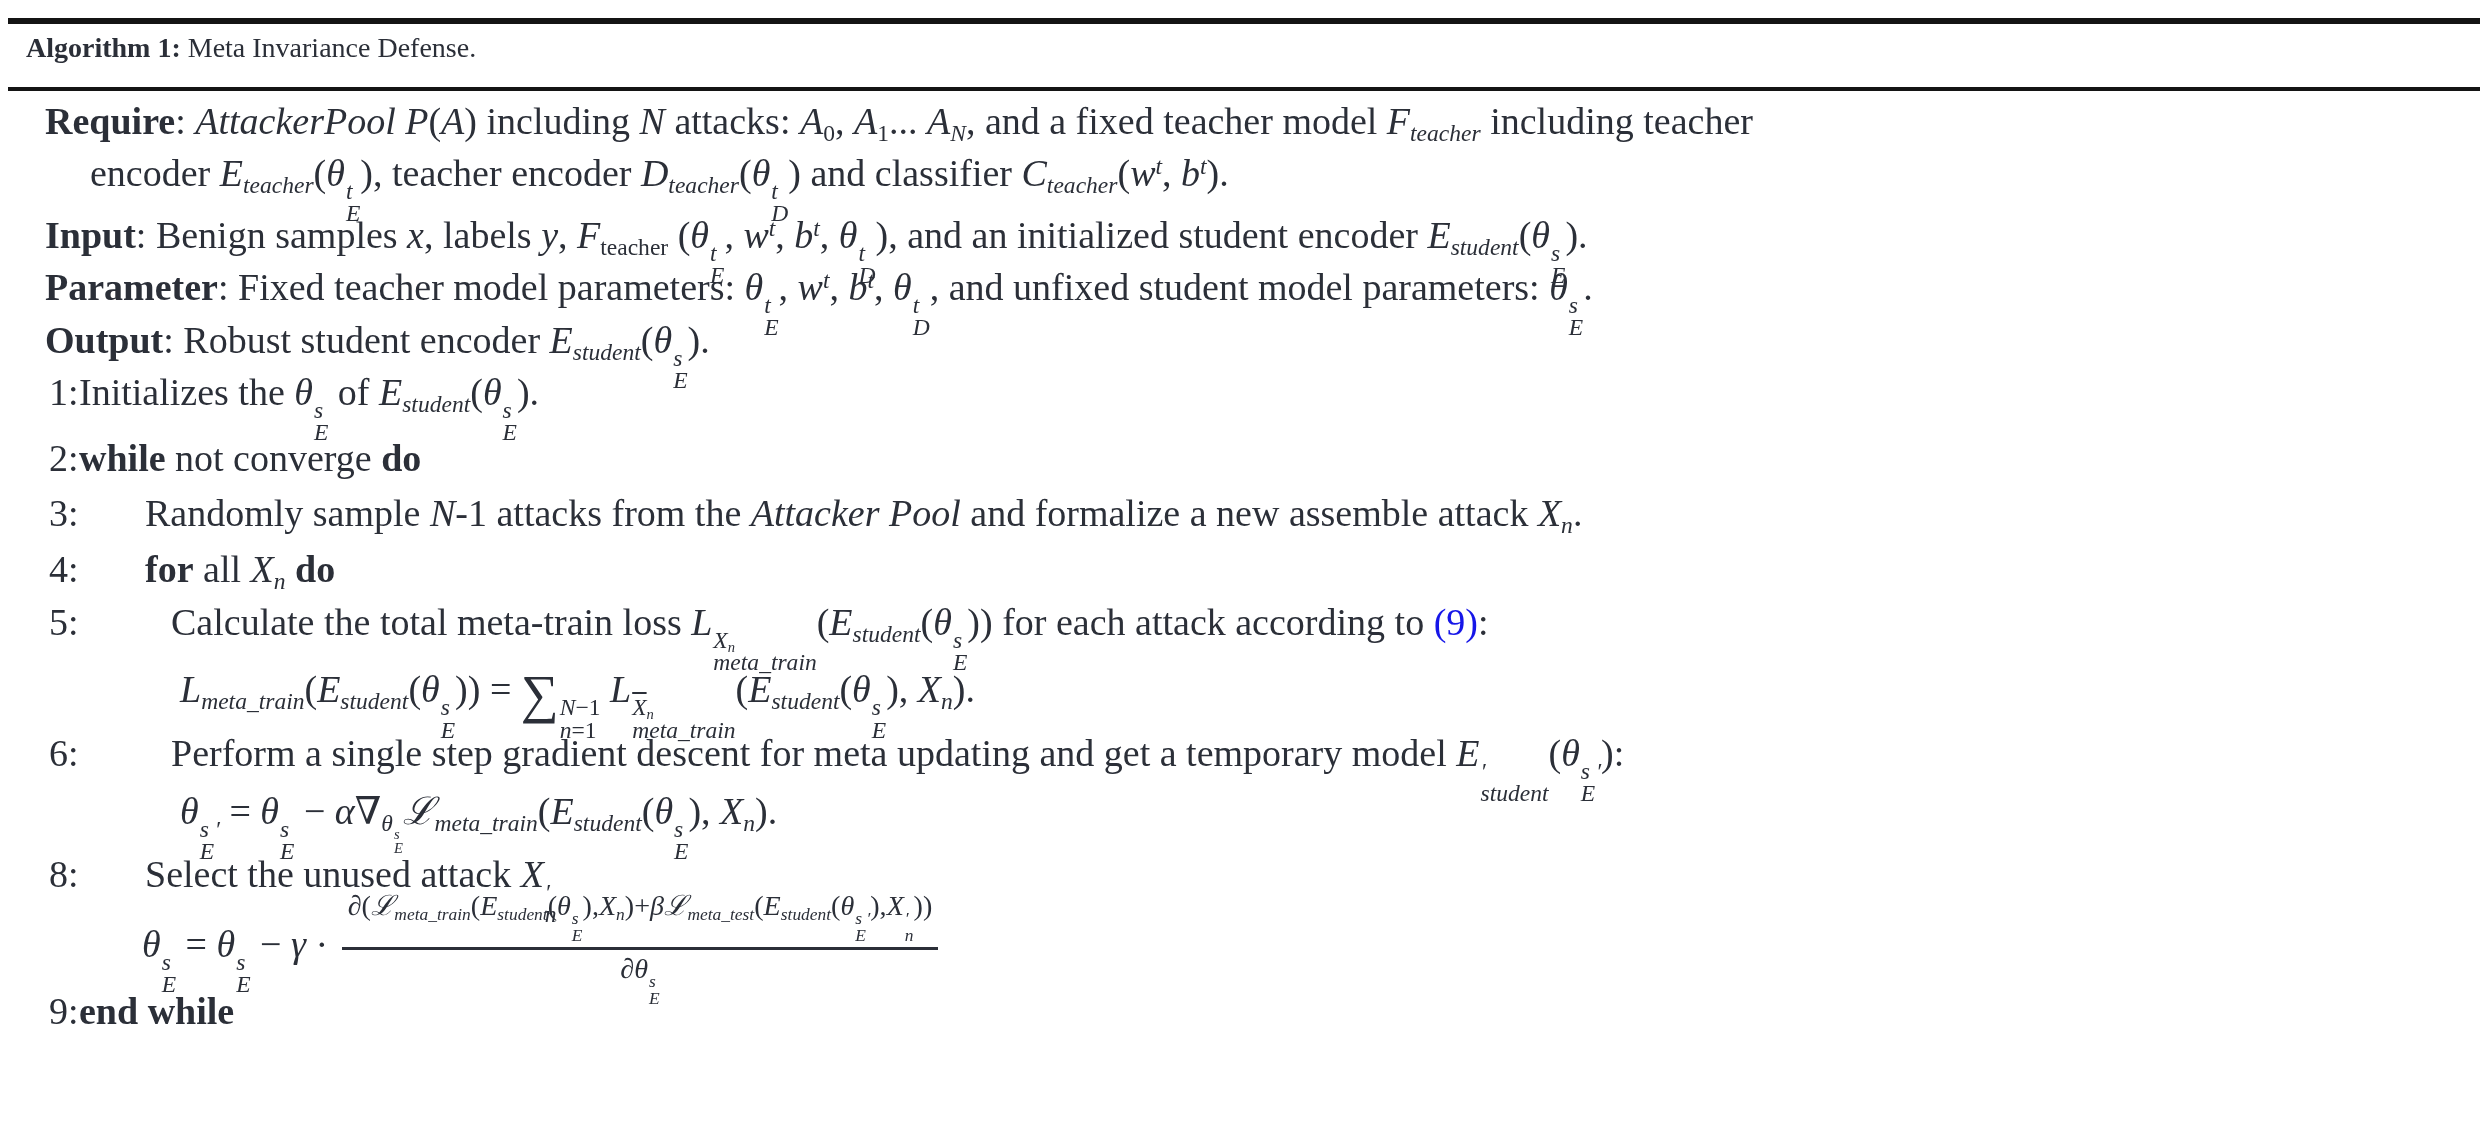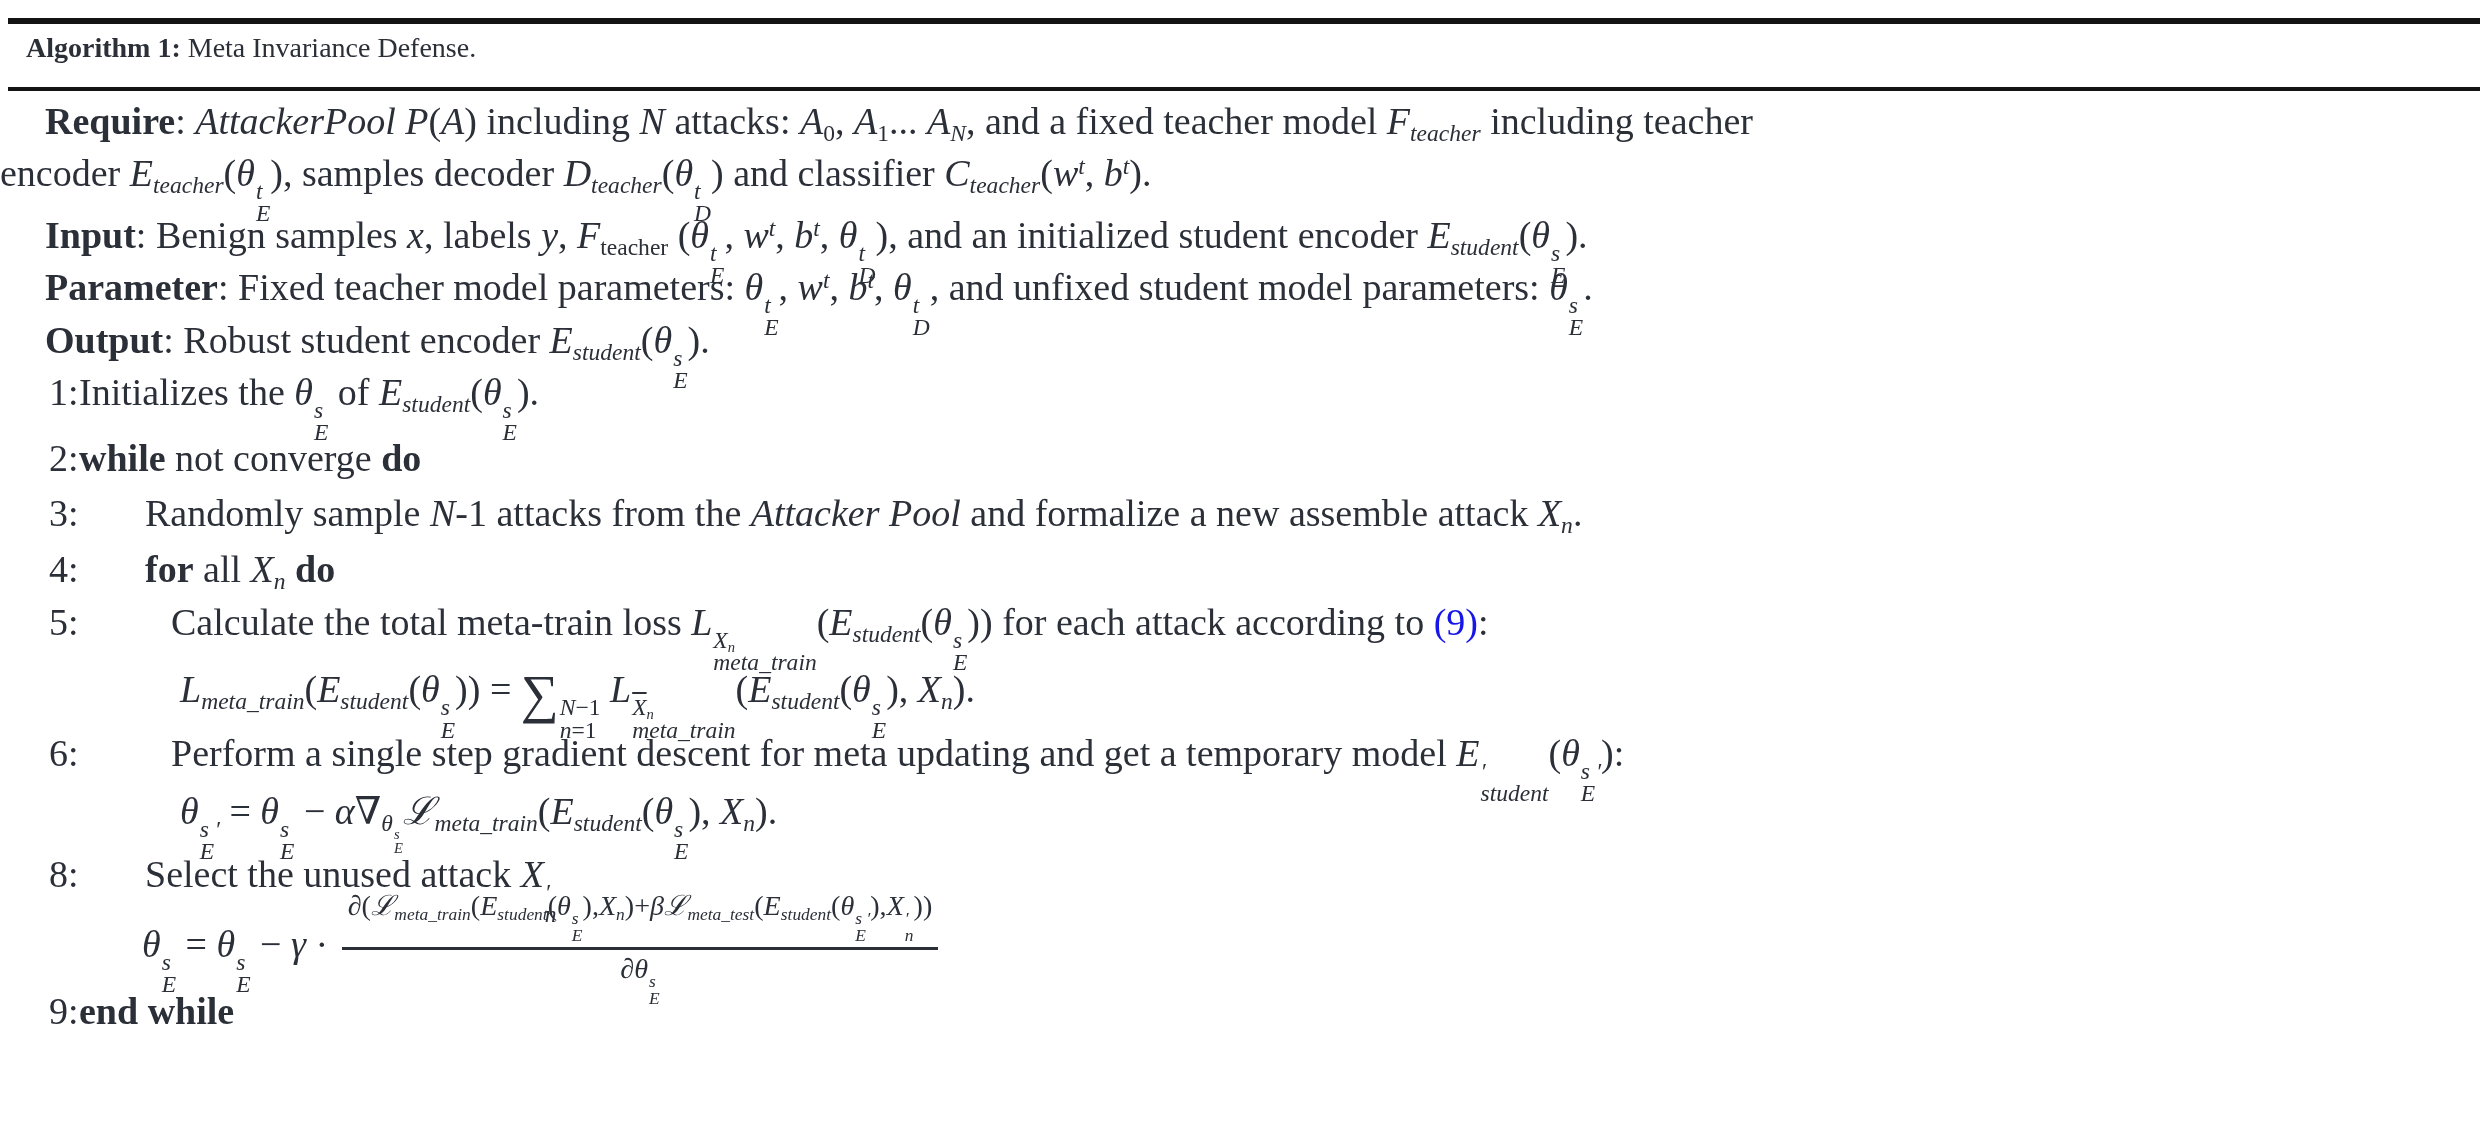--- a/index.html
+++ b/index.html
@@ -24,21 +24,21 @@
   .title{
     height:56px;
     padding:7px 0 0 26px;
     font-size:28px;
     white-space:nowrap;
   }
   .title .b{font-weight:bold;}
   #algo-body{padding-top:8px;}
   .line{white-space:nowrap;position:relative;}
   .head{padding-left:45px;}
-  .cont{}
+  .cont{padding-left:90px;}
   .cont1{padding-left:152px;}
   .step{padding-left:49px;}
   .num{display:inline-block;font-style:normal;}
   .ind0 .num{width:30px;}
   .ind1 .num{width:96px;}
   .ind2 .num{width:122px;}
   .formula{padding-left:180px;padding-top:4px;}
   .formula8{padding-left:142px;display:flex;align-items:center;padding-top:0;}
   
   .b{font-weight:bold;}
@@ -90,21 +90,21 @@
   <div class="rule top" data-name="top-rule"></div>
   <div class="title" data-name="algorithm-title">
     <span class="b" data-name="algorithm-title-label">Algorithm 1:</span><span data-name="algorithm-title-text"> Meta Invariance Defense.</span>
   </div>
   <div class="rule mid" data-name="title-rule"></div>
   <div id="algo-body" data-name="algorithm-body">
       <div class="line head" data-name="line-require-1"><span class="txt" data-name="line-content"><span class="b" data-name="text-run">Require</span><span class="r" data-name="text-run">: </span><span class="i" data-name="text-run">AttackerPool P</span><span class="r" data-name="text-run">(</span><span class="cal" data-name="text-run">A</span><span class="r" data-name="text-run">) including </span><span class="cal" data-name="text-run">N</span><span class="r" data-name="text-run"> attacks: </span><span class="mtok" data-name="math-token"><span class="base cal">A</span><sub class="r">0</sub></span><span class="r" data-name="text-run">, </span><span class="mtok" data-name="math-token"><span class="base cal">A</span><sub class="r">1</sub></span><span class="r" data-name="text-run">... </span><span class="mtok" data-name="math-token"><span class="base cal">A</span><sub class="cal">N</sub></span><span class="r" data-name="text-run">, and a fixed teacher model </span><span class="mtok" data-name="math-token"><span class="base i">F</span><sub class="i">teacher</sub></span><span class="r" data-name="text-run"> including teacher</span></span></div>
       <div class="line cont" data-name="line-require-2"><span class="txt" data-name="line-content"><span class="r" data-name="text-run">encoder </span><span class="mtok" data-name="math-token"><span class="base i">E</span><sub class="i">teacher</sub></span><span class="r" data-name="text-run">(</span><span class="mtok" data-name="math-token"><span class="base i">θ</span><span class="ss">
               <span class="ssup i">t</span>
               <span class="ssub i">E</span>
-            </span></span><span class="r" data-name="text-run">), samples decoder </span><span class="mtok" data-name="math-token"><span class="base i">D</span><sub class="i">teacher</sub></span><span class="r" data-name="text-run">(</span><span class="mtok" data-name="math-token"><span class="base i">θ</span><span class="ss">
+            </span></span><span class="r" data-name="text-run">), teacher encoder </span><span class="mtok" data-name="math-token"><span class="base i">D</span><sub class="i">teacher</sub></span><span class="r" data-name="text-run">(</span><span class="mtok" data-name="math-token"><span class="base i">θ</span><span class="ss">
               <span class="ssup i">t</span>
               <span class="ssub i">D</span>
             </span></span><span class="r" data-name="text-run">) and classifier </span><span class="mtok" data-name="math-token"><span class="base i">C</span><sub class="i">teacher</sub></span><span class="r" data-name="text-run">(</span><span class="mtok" data-name="math-token"><span class="base i">w</span><sup class="i">t</sup></span><span class="r" data-name="text-run">, </span><span class="mtok" data-name="math-token"><span class="base i">b</span><sup class="i">t</sup></span><span class="r" data-name="text-run">).</span></span></div>
       <div class="line head" data-name="line-input"><span class="txt" data-name="line-content"><span class="b" data-name="text-run">Input</span><span class="r" data-name="text-run">: Benign samples </span><span class="i" data-name="text-run">x</span><span class="r" data-name="text-run">, labels </span><span class="i" data-name="text-run">y</span><span class="r" data-name="text-run">, </span><span class="mtok" data-name="math-token"><span class="base i">F</span><sub class="r">teacher</sub></span><span class="r" data-name="text-run"> (</span><span class="mtok" data-name="math-token"><span class="base i">θ</span><span class="ss">
               <span class="ssup i">t</span>
               <span class="ssub i">E</span>
             </span></span><span class="r" data-name="text-run">, </span><span class="mtok" data-name="math-token"><span class="base i">w</span><sup class="i">t</sup></span><span class="r" data-name="text-run">, </span><span class="mtok" data-name="math-token"><span class="base i">b</span><sup class="i">t</sup></span><span class="r" data-name="text-run">, </span><span class="mtok" data-name="math-token"><span class="base i">θ</span><span class="ss">
               <span class="ssup i">t</span>
               <span class="ssub i">D</span>
             </span></span><span class="r" data-name="text-run">), and an initialized student encoder </span><span class="mtok" data-name="math-token"><span class="base i">E</span><sub class="i">student</sub></span><span class="r" data-name="text-run">(</span><span class="mtok" data-name="math-token"><span class="base i">θ</span><span class="ss">

